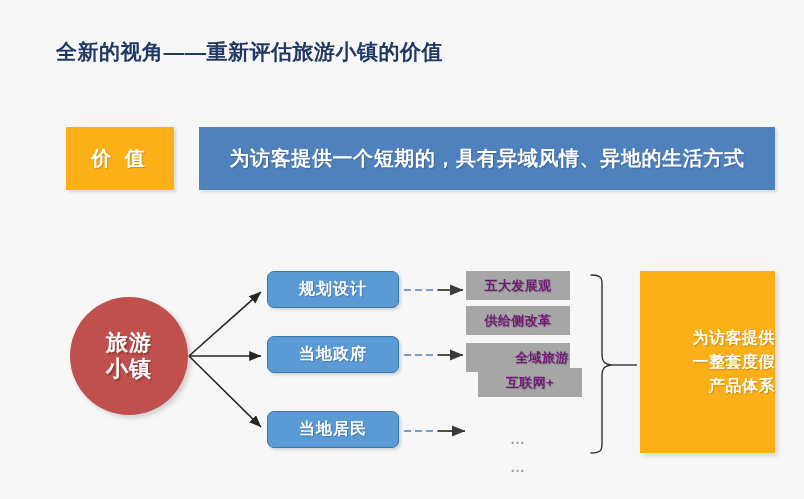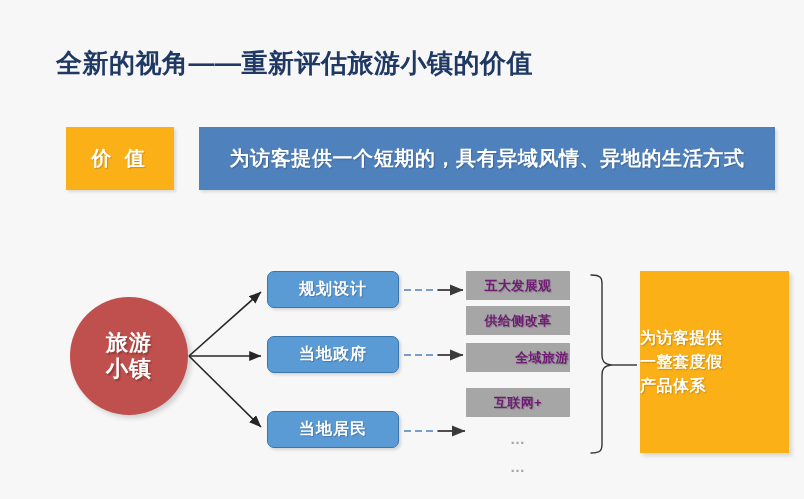--- a/index.html
+++ b/index.html
@@ -19,22 +19,22 @@
     left: 0; top: 0;
     width: 804px;
     height: 499px;
     background: #f7f7f7;
   }
 
   
   #slide-title {
     position: absolute;
     left: 56px;
-    top: 46px;
-    font-size: 26px;
+    top: 38px;
+    font-size: 21px;
     font-weight: bold;
     color: #1f3864;
     letter-spacing: 0.5px;
     white-space: nowrap;
   }
 
   
   .value-tag {
     position: absolute;
     left: 66px;
@@ -131,21 +131,21 @@
     letter-spacing: 0.4px;
     display: flex;
     align-items: center;
     justify-content: center;
     text-shadow: 1px 1px 1px rgba(0,0,0,0.2);
     box-sizing: border-box;
   }
   .concept-0 { top: 271px; }
   .concept-1 { top: 306px; }
   .concept-2 { top: 343px; padding-left: 48px; }
-  .concept-3 { top: 388px; }
+  .concept-3 { top: 368px; margin-left: 12px; }
 
   .concept-ellipsis {
     position: absolute;
     left: 466px;
     width: 104px;
     height: 22px;
     color: #a6a6a6;
     font-size: 15px;
     font-weight: bold;
     letter-spacing: 1px;
@@ -155,31 +155,31 @@
     box-sizing: border-box;
   }
   .ell-0 { top: 427px; }
   .ell-1 { top: 455px; }
 
   
   .result-panel {
     position: absolute;
     left: 640px;
     top: 271px;
-    width: 149px;
+    width: 135px;
     height: 182px;
     background: #fbb017;
     color: #ffffff;
     font-size: 16px;
     font-weight: bold;
     line-height: 1.5;
     letter-spacing: 0.5px;
     display: flex;
     flex-direction: column;
-    align-items: flex-start;
+    align-items: flex-end;
     justify-content: center;
     text-align: center;
     text-shadow: 1px 1px 1.5px rgba(0,0,0,0.22);
     box-shadow: 3px 3px 4px rgba(0,0,0,0.13);
   }
   .result-panel span { display: block; }
 
   
   #connectors {
     position: absolute;

